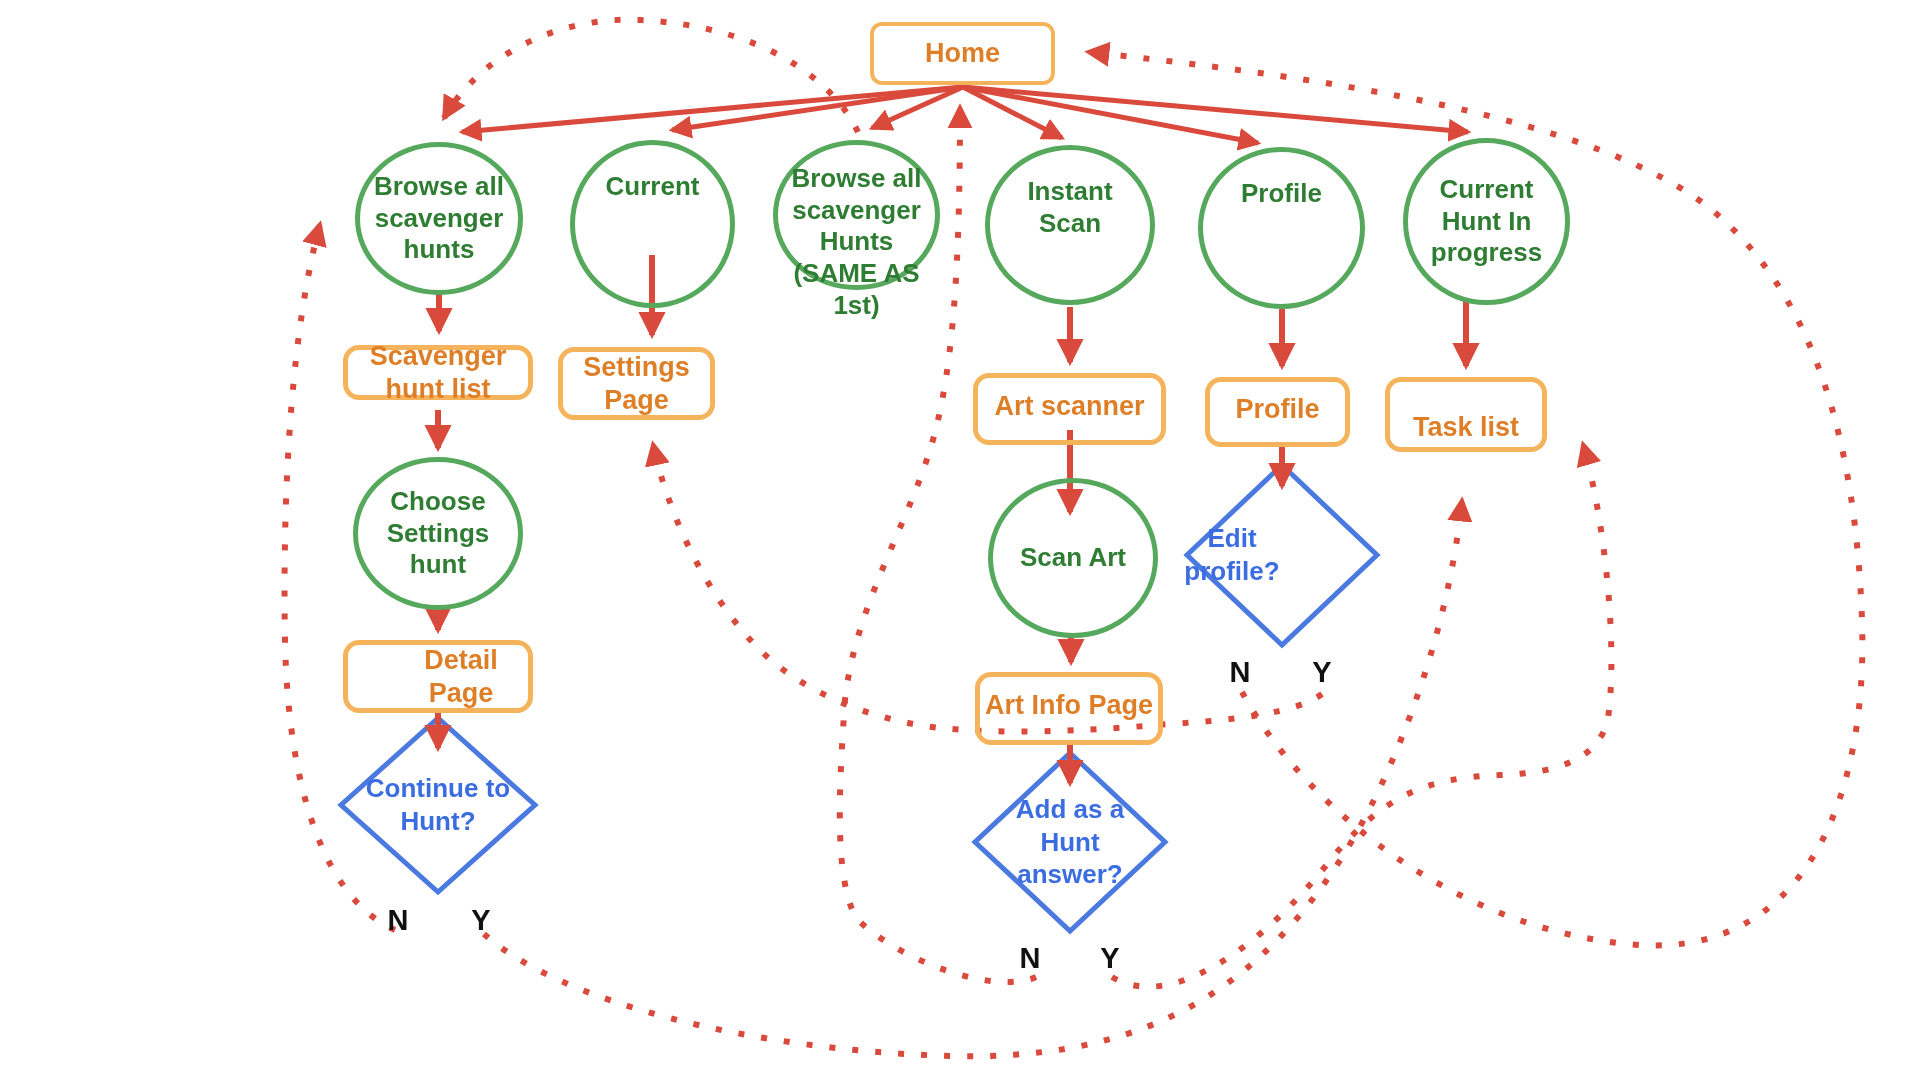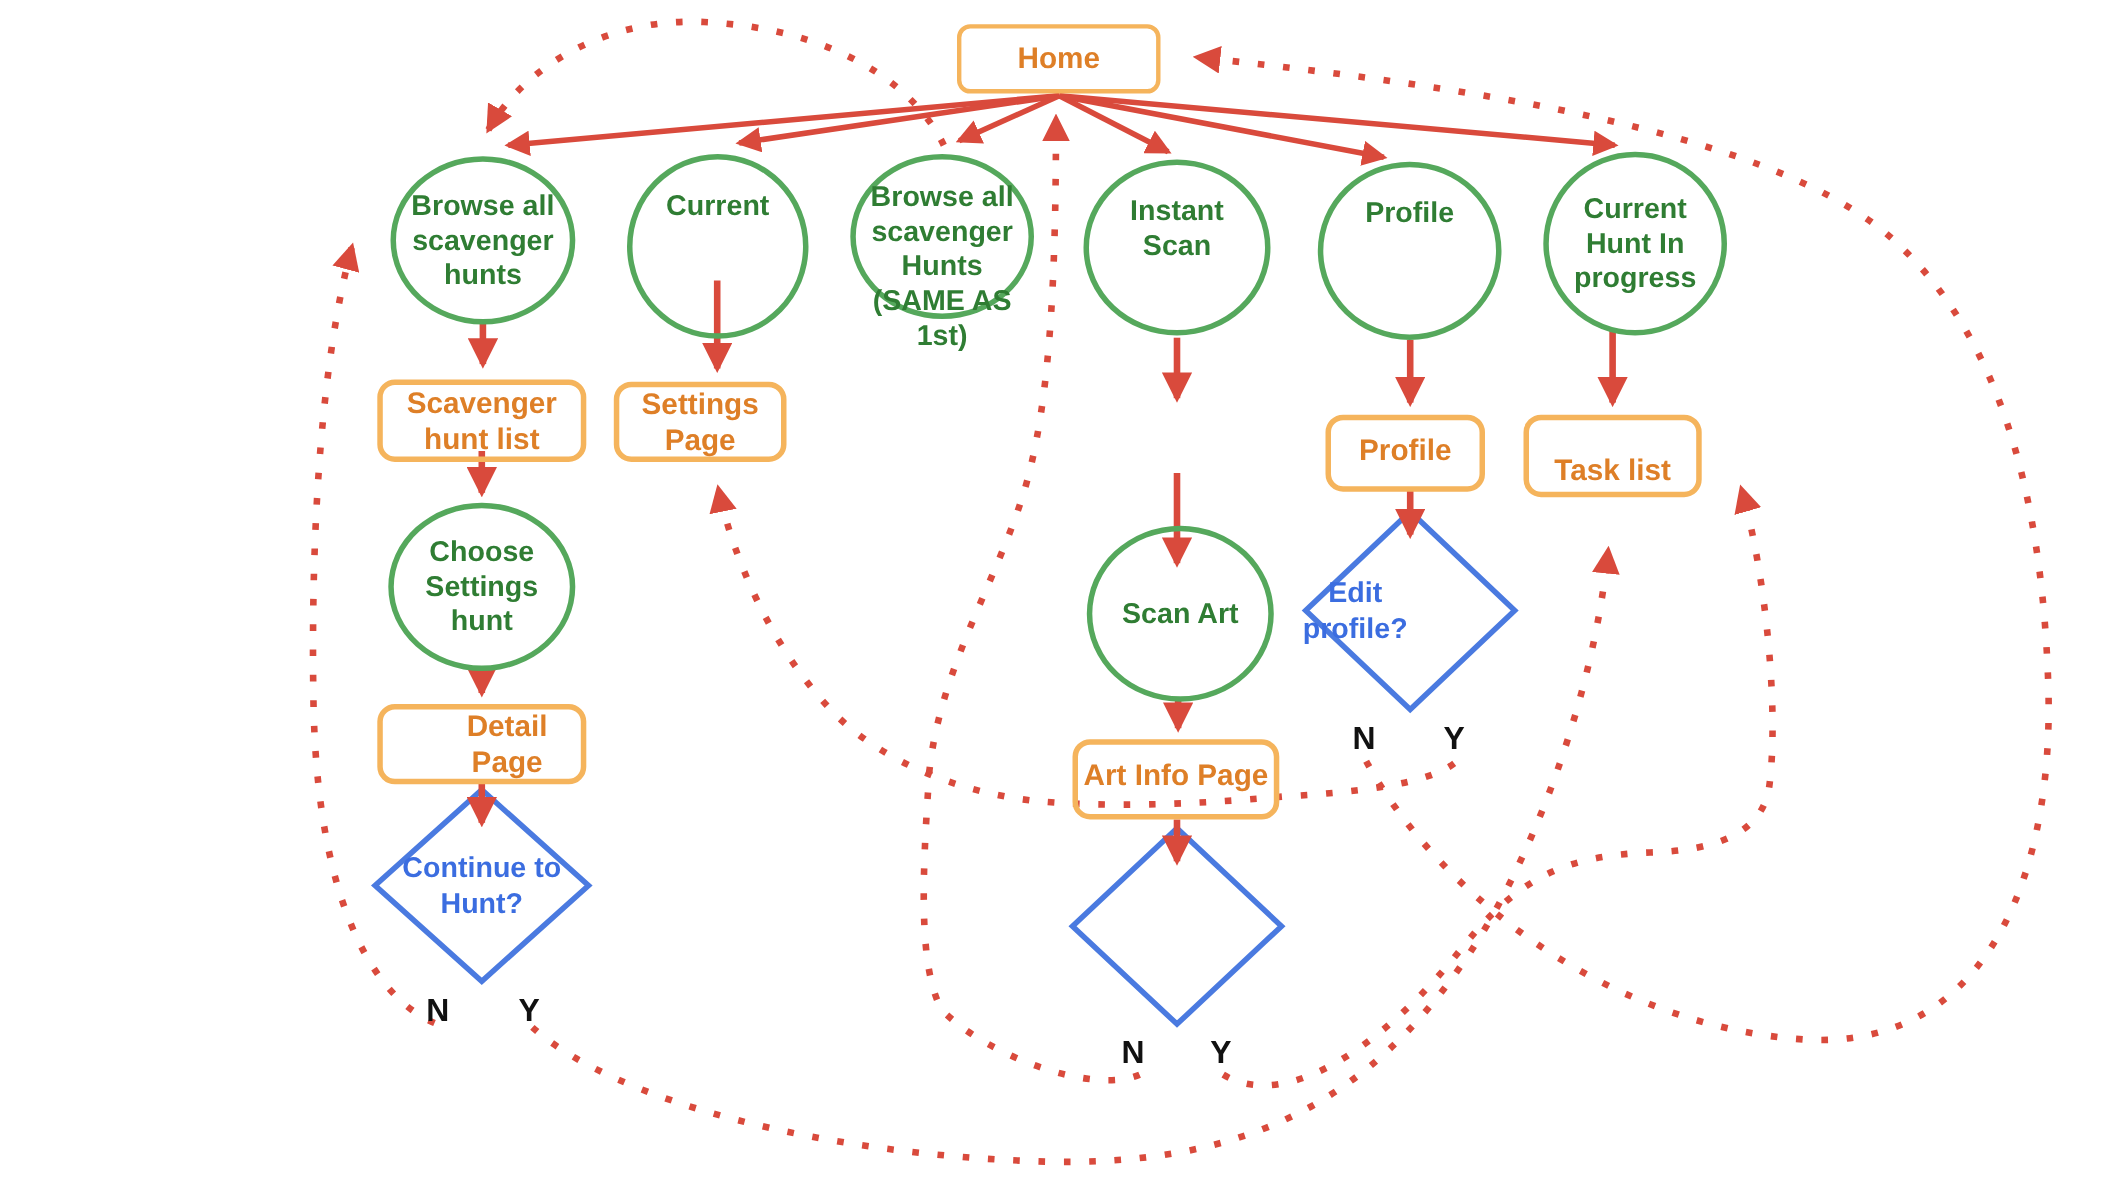--- a/index.html
+++ b/index.html
@@ -96,25 +96,28 @@
   <div class="node circle top-text" style="left:985px;top:145px;width:170px;height:160px;padding-left:24px;padding-right:24px;">
     <span class="lbl">Instant Scan</span>
   </div>
   <div class="node circle top-text" style="left:1198px;top:147px;width:167px;height:162px;">
     <span class="lbl">Profile</span>
   </div>
   <div class="node circle" style="left:1403px;top:138px;width:167px;height:167px;">
     <span class="lbl">Current Hunt In progress</span>
   </div>
 
-  <div class="node obox" style="left:343px;top:345px;width:190px;height:75px;">
+  <div class="node obox" style="left:343px;top:345px;width:190px;height:55px;">
     <span class="lbl">Scavenger hunt list</span>
   </div>
   <div class="node obox" style="left:558px;top:347px;width:157px;height:73px;">
     <span class="lbl">Settings Page</span>
+  </div>
+  <div class="node obox" style="left:973px;top:373px;width:193px;height:72px;align-items:flex-start;padding-top:12px;">
+    <span class="lbl">Art scanner</span>
   </div>
   <div class="node obox" style="left:1205px;top:377px;width:145px;height:70px;align-items:flex-start;padding-top:11px;">
     <span class="lbl">Profile</span>
   </div>
   <div class="node obox" style="left:1385px;top:377px;width:162px;height:75px;align-items:flex-start;padding-top:29px;">
     <span class="lbl">Task list</span>
   </div>
 
   <div class="node circle" style="left:353px;top:457px;width:170px;height:153px;">
     <span class="lbl">Choose Settings hunt</span>
@@ -125,20 +128,21 @@
   <div class="diamond-label" style="left:352px;top:772px;width:172px;">Continue to Hunt?</div>
   <div class="ny" style="left:398px;top:920px;">N</div>
   <div class="ny" style="left:481px;top:920px;">Y</div>
 
   <div class="node circle" style="left:988px;top:478px;width:170px;height:160px;">
     <span class="lbl">Scan Art</span>
   </div>
   <div class="node obox" style="left:975px;top:672px;width:188px;height:73px;align-items:flex-start;padding-top:12px;">
     <span class="lbl">Art Info Page</span>
   </div>
+  <div class="diamond-label" style="left:1000px;top:793px;width:140px;">Add as a Hunt answer?</div>
   <div class="ny" style="left:1030px;top:958px;">N</div>
   <div class="ny" style="left:1110px;top:958px;">Y</div>
 
   <div class="diamond-label" style="left:1172px;top:522px;width:120px;">Edit profile?</div>
   <div class="ny" style="left:1240px;top:672px;">N</div>
   <div class="ny" style="left:1322px;top:672px;">Y</div>
 
 </div>
 
 </body></html>

